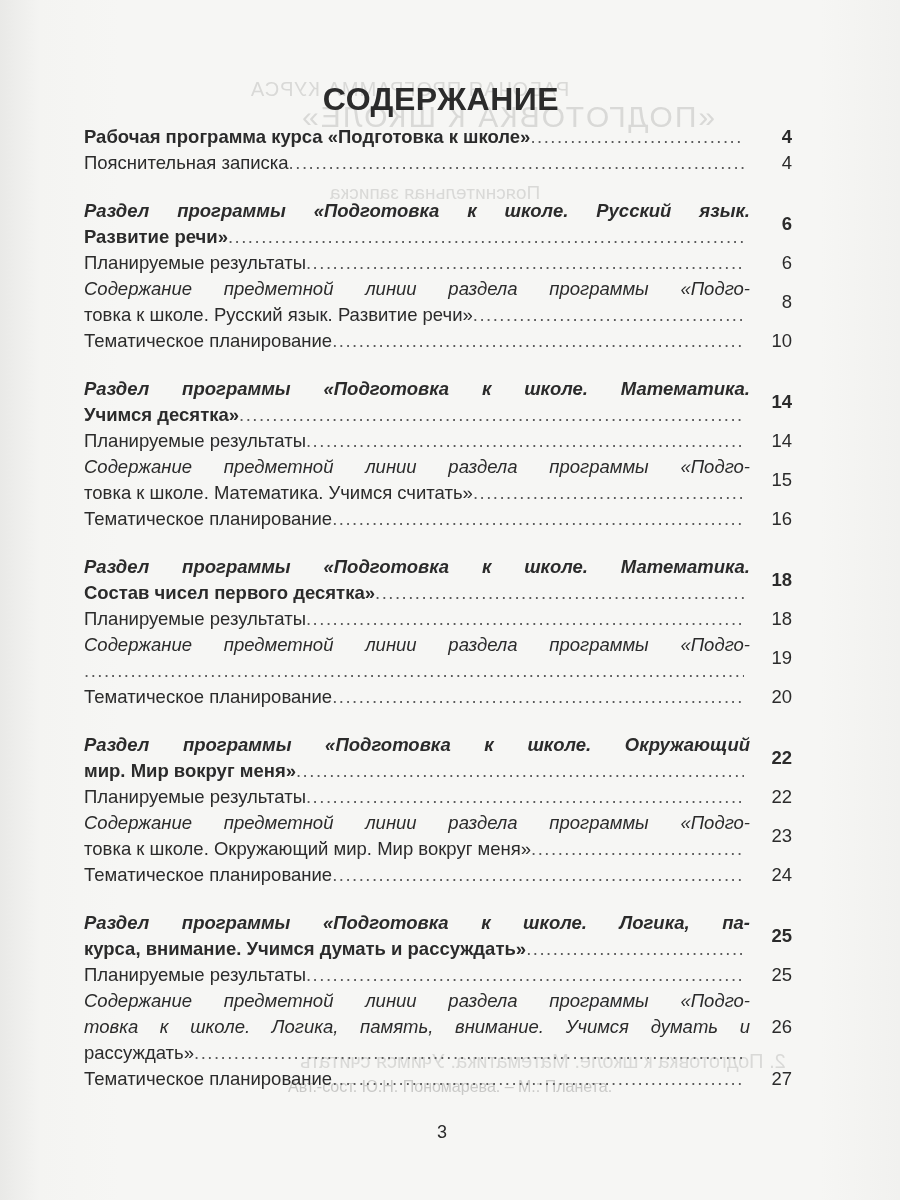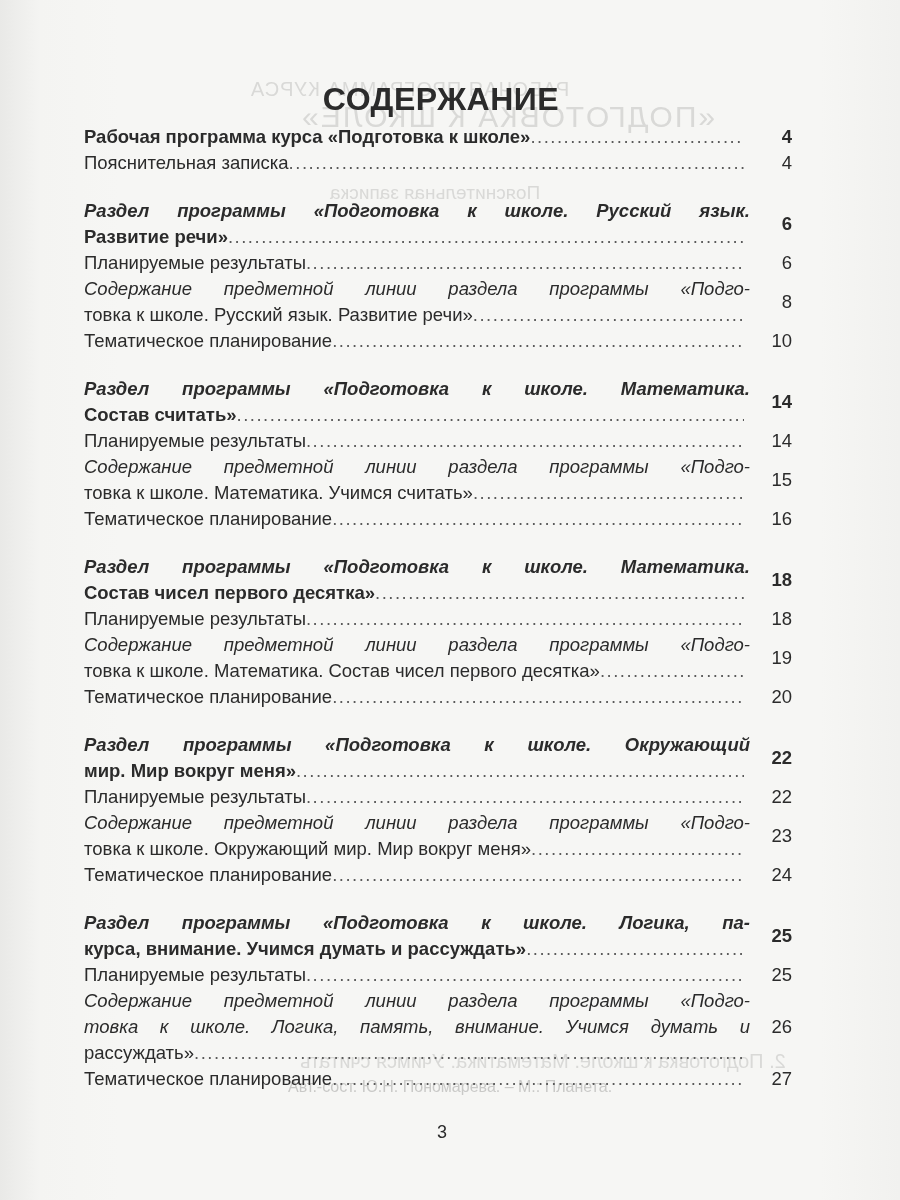--- a/index.html
+++ b/index.html
@@ -145,21 +145,21 @@
             </span>
           </div>
           <span class="page">10</span>
         </div>
       </div>
       <div class="section">
         <div class="entry bold">
           <div class="text">
             <span class="line justify">Раздел программы «Подготовка к школе. Математика.</span>
             <span class="tail">
-              <span class="last">Состав считать»</span>
+              <span class="last">Учимся десятка»</span>
               <span class="dots"></span>
             </span>
           </div>
           <span class="page">14</span>
         </div>
         <div class="entry">
           <div class="text">
             <span class="tail">
               <span class="last">Планируемые результаты</span>
               <span class="dots"></span>
@@ -204,21 +204,20 @@
               <span class="last">Планируемые результаты</span>
               <span class="dots"></span>
             </span>
           </div>
           <span class="page">18</span>
         </div>
         <div class="entry">
           <div class="text">
             <span class="line justify">Содержание предметной линии раздела программы «Подго-</span>
             <span class="tail">
-              <span class="last">товка к школе. Математика. Состав чисел первого десятка»</span>
               <span class="dots"></span>
             </span>
           </div>
           <span class="page">19</span>
         </div>
         <div class="entry">
           <div class="text">
             <span class="tail">
               <span class="last">Тематическое планирование</span>
               <span class="dots"></span>

